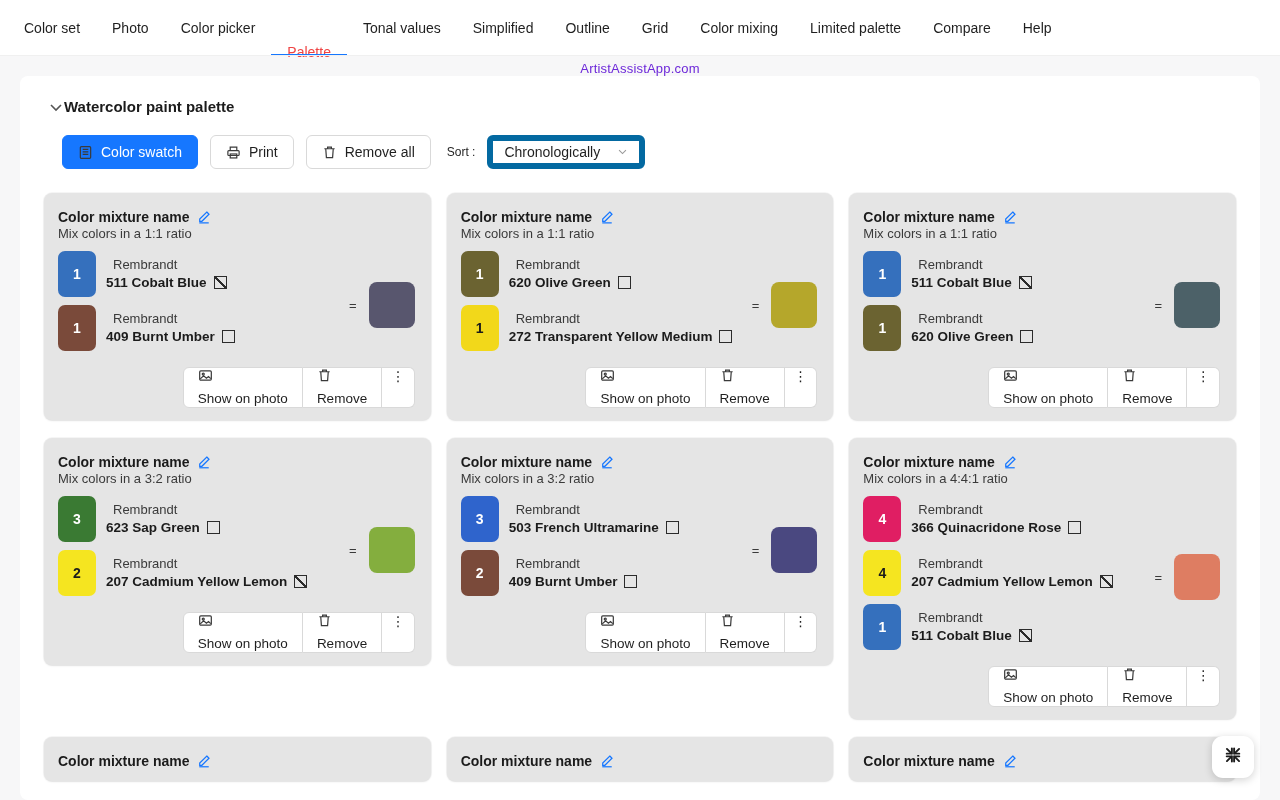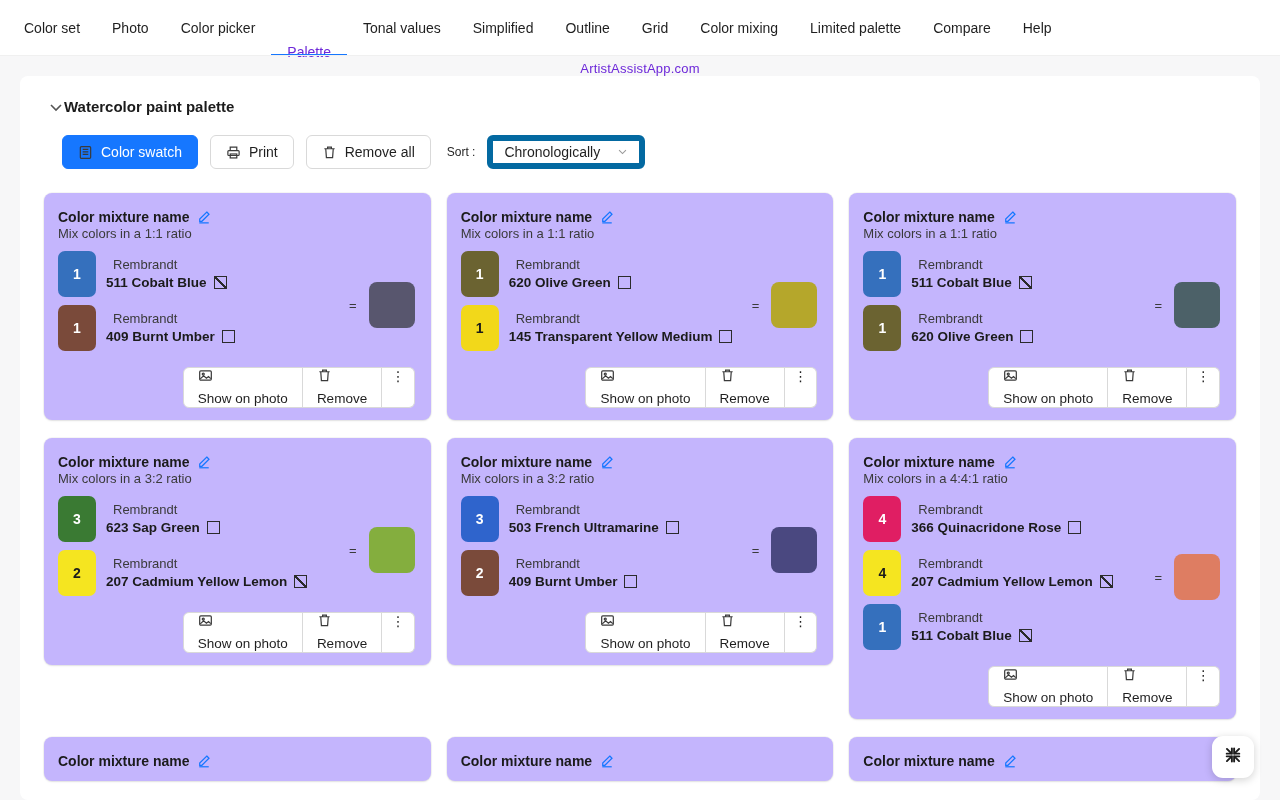--- a/index.html
+++ b/index.html
@@ -21,21 +21,21 @@
   }
   .topnav-item {
     display: flex; align-items: center;
     padding: 0 16px;
     font-size: 14px;
     color: #1f1f1f;
     cursor: pointer;
     position: relative;
     white-space: nowrap;
   }
-  .topnav-item.active { color: #6d28d9; margin-top: 48px; }
+  .topnav-item.active { color: #ef4444; margin-top: 48px; }
   .topnav-item.active::after {
     content: ""; position: absolute;
     left: 0; right: 0; bottom: 0; height: 2px;
     background: #1677ff;
   }
   .topnav::after {
     content: ""; position: absolute; left: 0; right: 0; bottom: 0;
     height: 1px; background: #f0f0f0;
   }
   
@@ -92,21 +92,21 @@
 
   
   .grid {
     display: grid;
     grid-template-columns: repeat(3, 1fr);
     gap: 18px 16px;
     padding: 10px 24px 24px 24px;
     align-items: start;
   }
   .card {
-    background: #c4b5fd;
+    background: #e5e5e5;
     border-radius: 8px;
     box-shadow: 0 1px 2px rgba(0,0,0,.09), 0 0 0 1px rgba(0,0,0,.035);
     padding: 16px 16px 12px 14px;
   }
   .card-title {
     display: flex; align-items: center; gap: 8px;
     font-size: 14px; font-weight: bold; color: #1b1b1b;
   }
   .pencil { width: 14px; height: 14px; color: #1677ff; flex: none; }
   .ratio { font-size: 13px; color: #3a3a3a; margin-top: 1px; }
@@ -309,21 +309,21 @@
               <div class="chip" style="background:#6b6331;color:#ffffff">1</div>
               <div class="part-text">
                 <div class="brand">Rembrandt</div>
                 <div><span class="pname">620 Olive Green</span><span class="ckbox"></span></div>
               </div>
             </div>
             <div class="part">
               <div class="chip" style="background:#f2d81a;color:#1b1b1b">1</div>
               <div class="part-text">
                 <div class="brand">Rembrandt</div>
-                <div><span class="pname">145 Transparent Yellow Medium</span><span class="ckbox"></span></div>
+                <div><span class="pname">272 Transparent Yellow Medium</span><span class="ckbox"></span></div>
               </div>
             </div>
           </div>
           <div class="eqwrap">
             <span class="eq">=</span>
             <div class="result" style="background:#b5a72b"></div>
           </div>
         </div>
         <div class="actions">
           <div class="actgroup">

